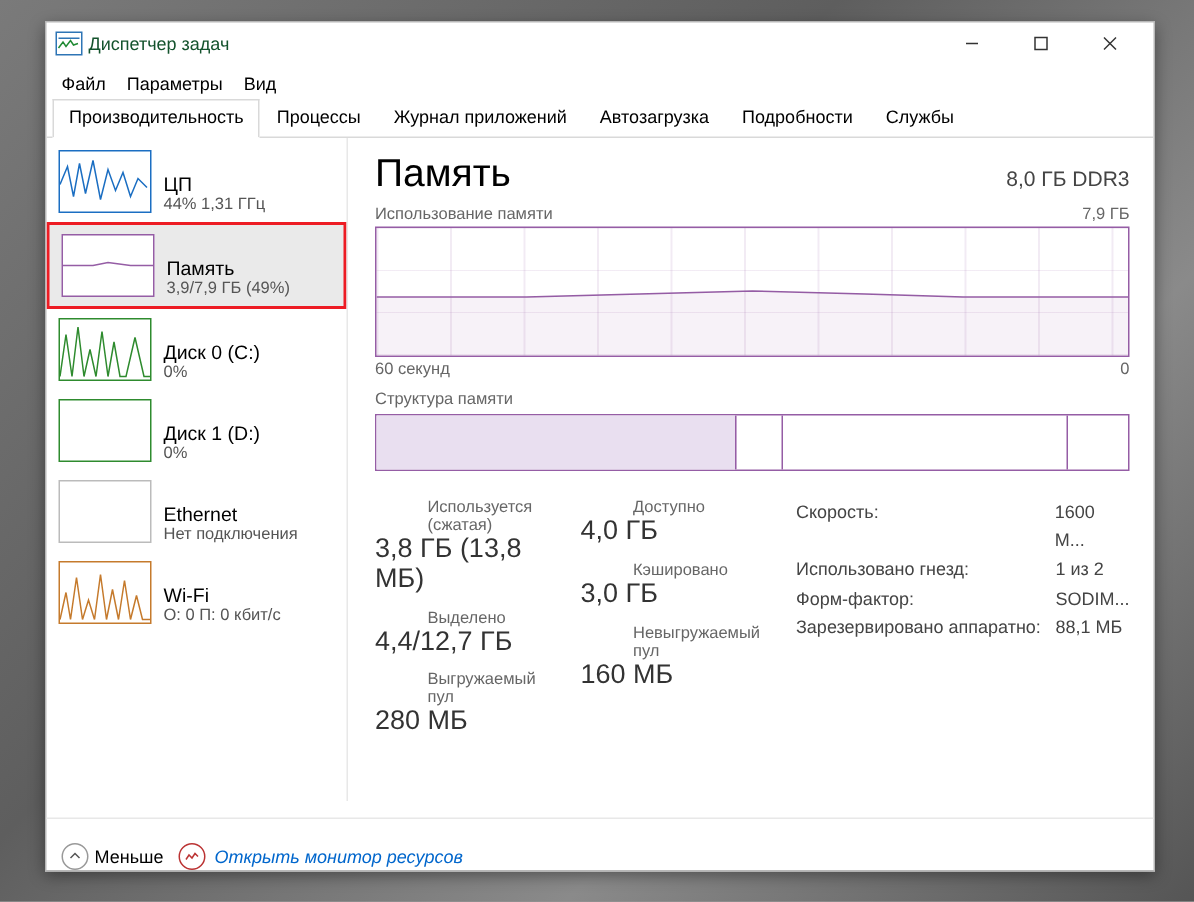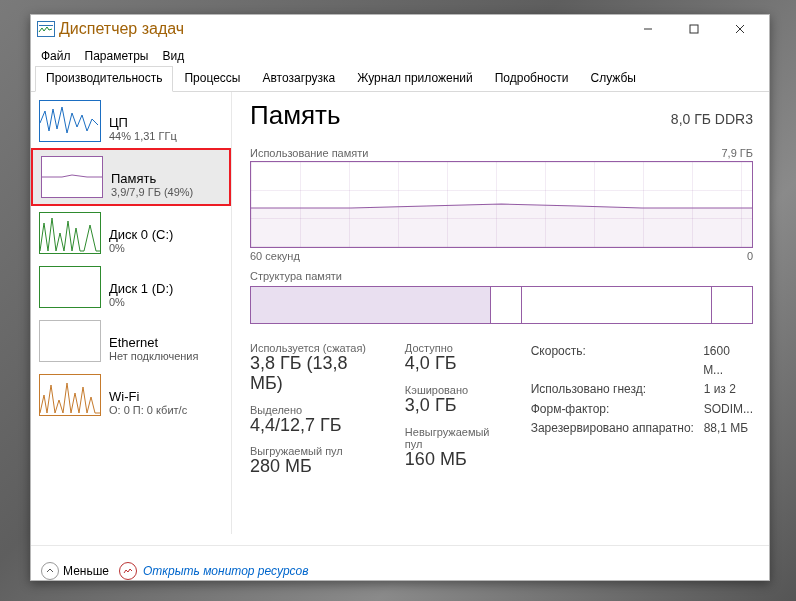--- a/index.html
+++ b/index.html
@@ -1,49 +1,49 @@
 <!DOCTYPE html>
 <html><head>
 <meta charset="utf-8">
 <style>
   html,body{margin:0;padding:0;font-family:"Segoe UI",Tahoma,sans-serif;font-size:12px;color:#000;background:#6e6e6e;}
   .desktop{position:relative;width:796px;height:601px;background:linear-gradient(135deg,#7a7a7a,#5e5e5e 40%,#8a8a8a 70%,#555);overflow:hidden;}
   .window{position:absolute;left:30px;top:14px;width:738px;height:565px;background:#fff;border:1px solid #b7b7b7;box-shadow:0 3px 10px rgba(0,0,0,.4);}
   .titlebar{height:28px;display:flex;align-items:center;padding:0 6px;border-bottom:0;}
-  .titlebar .title{margin-left:4px;color:#a16207;font-size:16px;text-align:center;}
+  .titlebar .title{margin-left:4px;color:#14532d;font-size:12px;text-align:center;}
   .winbtns{margin-left:auto;display:flex;}
   .winbtn{width:46px;height:28px;display:flex;align-items:center;justify-content:center;color:#333;}
   .winbtn svg{width:10px;height:10px;stroke:#333;stroke-width:1;fill:none;}
   .menubar{height:20px;display:flex;align-items:flex-end;gap:14px;padding:0 10px;color:#000;font-size:12px;}
   .tabs{display:flex;border-bottom:1px solid #d9d9d9;margin-top:2px;padding-left:4px;}
   .tab{padding:4px 10px 6px 10px;border:1px solid transparent;border-bottom:none;font-size:12px;position:relative;top:1px;cursor:default;}
   .tab.active{background:#fff;border-color:#d9d9d9;border-bottom:1px solid #fff;}
   .body{display:flex;height:442px;}
   .sidebar{width:200px;border-right:1px solid #e8e8e8;overflow:hidden;padding-top:2px;}
   .s-item{display:flex;gap:8px;padding:6px 8px;align-items:flex-end;}
   .s-item.highlight{border:2px solid #ed1c24;}
   .s-item.selected{background:#eaeaea;}
   .thumb{width:60px;height:40px;border:1px solid #888;flex:none;background:#fff;position:relative;}
   .s-text .s-title{font-size:13px;}
   .s-text .s-sub{font-size:11px;color:#555;}
   .thumb svg{position:absolute;inset:0;}
   .main{flex:1;padding:8px 16px 0 18px;}
   .main-head{display:flex;align-items:baseline;}
   .main-head h1{margin:0;font-weight:400;font-size:26px;}
   .main-head .right{margin-left:auto;font-size:14px;color:#444;}
-  .sect-label{font-size:11px;color:#666;margin-top:16px;display:flex;justify-content:space-between;}
+  .sect-label{font-size:11px;color:#666;margin-top:6px;display:flex;justify-content:space-between;}
   .mem-graph{height:85px;border:1px solid #955da5;margin-top:2px;background:linear-gradient(to right,rgba(149,93,165,.12) 1px,transparent 1px) 0 0/49px 100%,linear-gradient(to bottom,rgba(149,93,165,.12) 1px,transparent 1px) 0 0/100% 28px;position:relative;}
   .mem-graph svg{position:absolute;inset:0;width:100%;height:100%;}
   .axis{font-size:11px;color:#666;display:flex;justify-content:space-between;margin-top:2px;}
   .comp-bar{height:36px;border:1px solid #955da5;margin-top:4px;display:flex;}
   .comp-seg{border-right:1px solid #955da5;}
   .comp-seg.fill{background:#e9dff0;}
   .stats{display:flex;margin-top:18px;gap:24px;}
   .stats-col{display:flex;flex-direction:column;gap:10px;}
-  .stats-pair .lbl{font-size:11px;color:#666;}
+  .stats-pair .lbl{font-size:11px;color:#666;margin-left:35px;}
   .stats-pair .val{font-size:18px;color:#333;line-height:1.1;}
   .kv-col{font-size:12px;color:#444;}
   .kv-col .row{display:flex;gap:8px;line-height:1.6;}
   .kv-col .row .k{width:165px;}
   .footer{position:absolute;left:0;right:0;bottom:0;height:34px;border-top:1px solid #e8e8e8;display:flex;align-items:flex-end;padding:0 10px;gap:10px;}
   .less-btn{display:flex;align-items:center;gap:4px;color:#000;font-size:12px;}
   .circle-icon{width:16px;height:16px;border:1px solid #999;border-radius:50%;display:flex;align-items:center;justify-content:center;}
   .link{color:#0066cc;font-size:12px;display:flex;align-items:center;gap:6px;font-style:italic;}
   .tm-icon{width:16px;height:14px;border:1px solid #2e75b5;position:relative;background:#fff;}
   .tm-icon::before{content:"";position:absolute;left:1px;right:1px;top:3px;height:1px;background:#2e75b5;}
@@ -83,22 +83,22 @@
 
   <div class="menubar">
     <span>Файл</span>
     <span>Параметры</span>
     <span>Вид</span>
   </div>
 
   <div class="tabs">
     <div class="tab active">Производительность</div>
     <div class="tab">Процессы</div>
+    <div class="tab">Журнал приложений</div>
     <div class="tab">Автозагрузка</div>
-    <div class="tab">Журнал приложений</div>
     <div class="tab">Подробности</div>
     <div class="tab">Службы</div>
   </div>
 
   <div class="body">
     <div class="sidebar">
       <div class="s-item">
         <div class="thumb" style="border-color:#1b6ec2;">
               <svg viewBox="0 0 60 40">
                 <polyline points="0,22 5,10 9,30 13,8 17,28 22,6 27,32 32,12 37,26 42,14 47,30 52,18 58,24" fill="none" stroke="#1b6ec2" stroke-width="1"></polyline>

